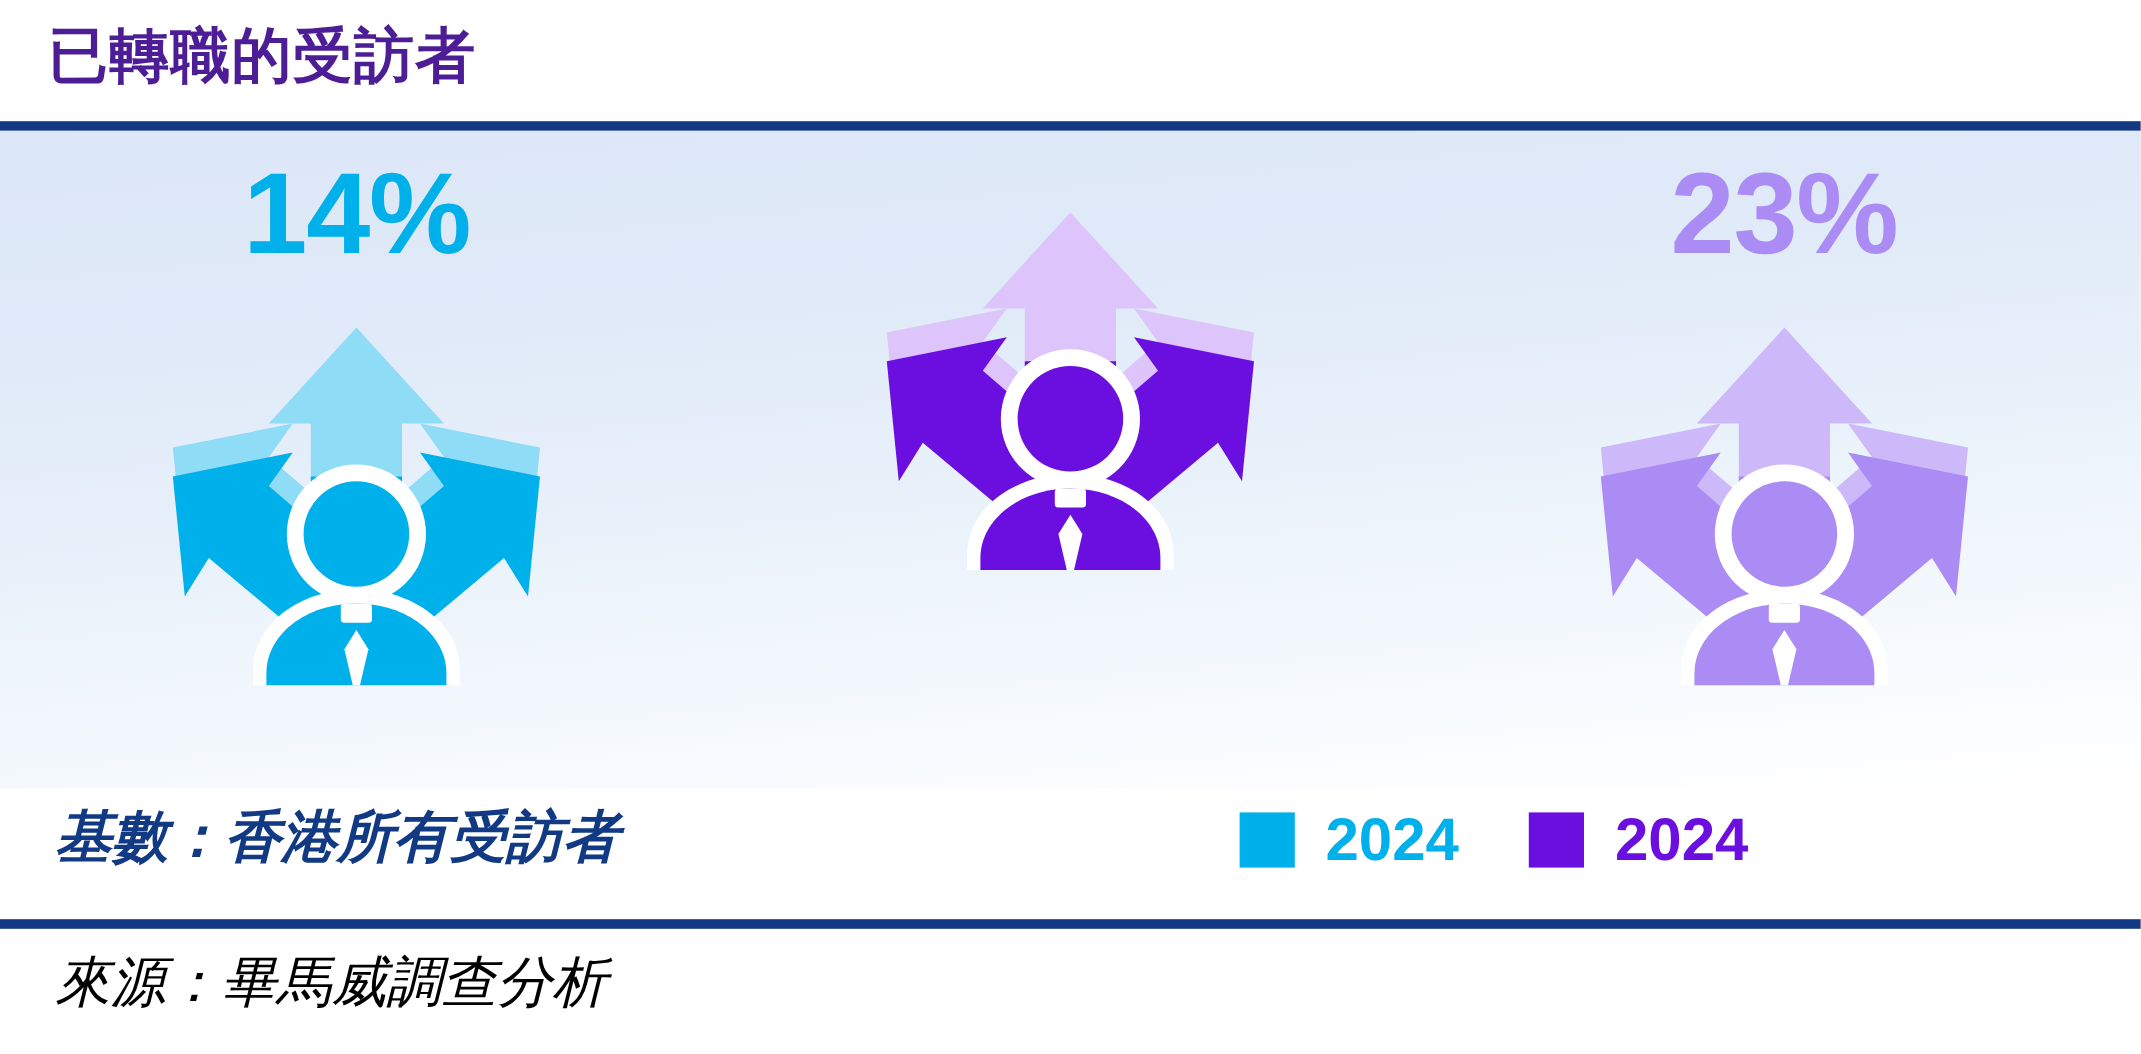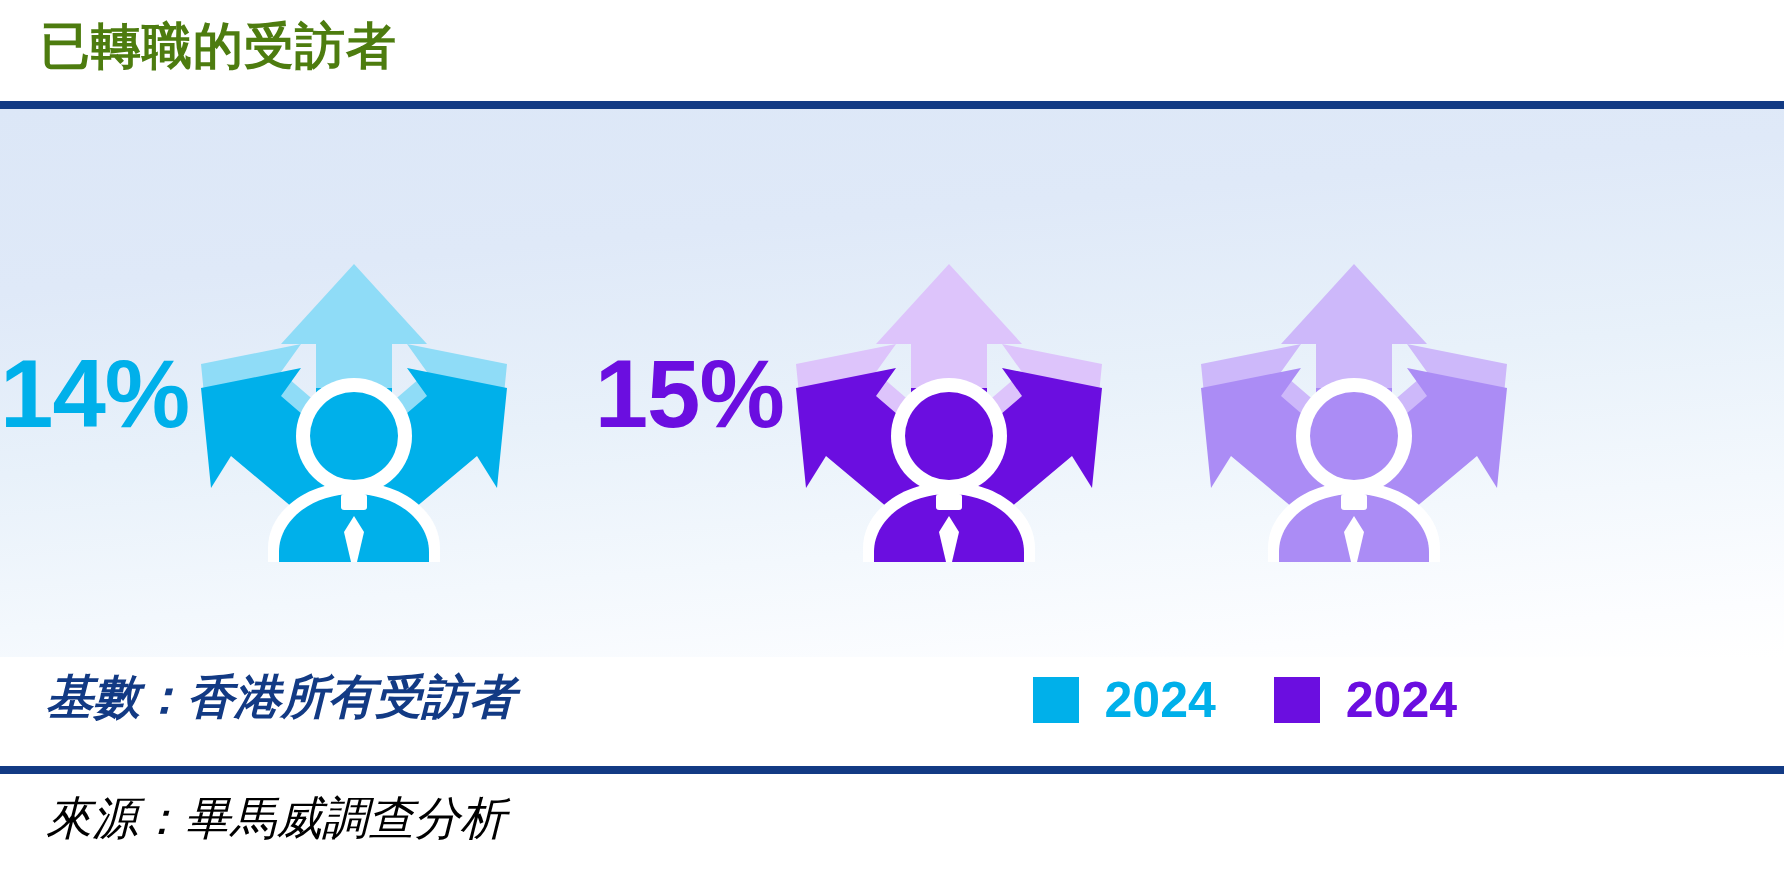--- a/index.html
+++ b/index.html
@@ -7,21 +7,21 @@
     width:1784px; height:878px;
     background:#ffffff;
     font-family:"Liberation Sans", sans-serif;
     overflow:hidden;
   }
   .page { position:relative; width:1784px; height:878px; background:#fff; }
 
   
   .title {
     position:absolute; left:40px; top:18px;
-    font-size:50px; font-weight:700; color:#4d7c0f;
+    font-size:50px; font-weight:700; color:#4c1d95;
     letter-spacing:1px; line-height:1.15;
     white-space:nowrap;
   }
 
   
   .rule {
     position:absolute; left:0; width:1784px;
     height:8px; background:#123a84;
   }
   .rule-top    { top:101px; }
@@ -35,21 +35,21 @@
   }
 
   
   .cols {
     position:absolute; left:0; top:109px;
     width:1784px; height:548px;
     display:flex; align-items:flex-start;
   }
   .col {
     flex:1 1 0; height:100%;
-    display:flex; flex-direction:row; align-items:center;
+    display:flex; flex-direction:column; align-items:center;
     padding-top:22px;
   }
   .pct {
     font-size:96px; font-weight:700;
     line-height:1; letter-spacing:-1px;
     font-family:"Liberation Sans", sans-serif;
   }
   .glyph { margin-top:18px; }
 
   
@@ -115,21 +115,20 @@
             <path fill="#ffffff" d="M165 246c-48 0-86 30-86 66v14h172v-14c0-36-38-66-86-66z"></path>
             <path d="M165 258c-42 0-75 26-75 58v10h150v-10c0-32-33-58-75-58z" fill="#00b0ea"></path>
             <rect x="152" y="258" width="26" height="16" rx="3" fill="#ffffff"></rect>
             <polygon fill="#ffffff" points="165,280 175,296 168,326 162,326 155,296"></polygon>
           </g>
         </svg>
       </div>
     </div>
 
     <div class="col">
-      <div class="pct" style="color: rgb(107, 14, 224);">15%</div>
       <div class="glyph">
         <svg width="330" height="330" viewBox="0 0 330 330">
           <g>
             <polygon points="165,28 238,108 203,108 203,230 127,230 127,108 92,108" fill="#ddc4fb"></polygon>
             <polygon points="12,128 112,108 92,136 178,210 128,268 42,196 22,228" fill="#ddc4fb"></polygon>
             <polygon points="318,128 218,108 238,136 152,210 202,268 288,196 308,228" fill="#ddc4fb"></polygon>
           </g>
           <g>
             <polygon points="127,152 203,152 203,230 127,230" fill="#6b0ee0"></polygon>
             <polygon points="12,152 112,132 92,160 178,234 128,292 42,220 22,252" fill="#6b0ee0"></polygon>
@@ -141,20 +140,21 @@
             <path fill="#ffffff" d="M165 246c-48 0-86 30-86 66v14h172v-14c0-36-38-66-86-66z"></path>
             <path d="M165 258c-42 0-75 26-75 58v10h150v-10c0-32-33-58-75-58z" fill="#6b0ee0"></path>
             <rect x="152" y="258" width="26" height="16" rx="3" fill="#ffffff"></rect>
             <polygon fill="#ffffff" points="165,280 175,296 168,326 162,326 155,296"></polygon>
           </g>
         </svg>
       </div>
     </div>
 
     <div class="col">
+      <div class="pct" style="color: rgb(171, 140, 245);">23%</div>
       <div class="glyph">
         <svg width="330" height="330" viewBox="0 0 330 330">
           <g>
             <polygon points="165,28 238,108 203,108 203,230 127,230 127,108 92,108" fill="#cdb8fa"></polygon>
             <polygon points="12,128 112,108 92,136 178,210 128,268 42,196 22,228" fill="#cdb8fa"></polygon>
             <polygon points="318,128 218,108 238,136 152,210 202,268 288,196 308,228" fill="#cdb8fa"></polygon>
           </g>
           <g>
             <polygon points="127,152 203,152 203,230 127,230" fill="#ab8cf5"></polygon>
             <polygon points="12,152 112,132 92,160 178,234 128,292 42,220 22,252" fill="#ab8cf5"></polygon>

